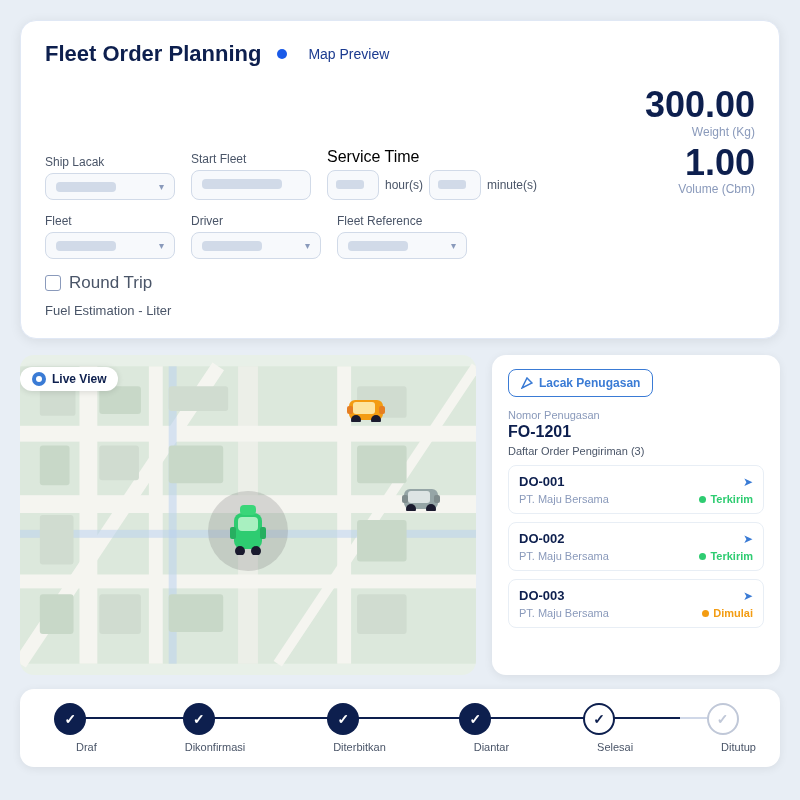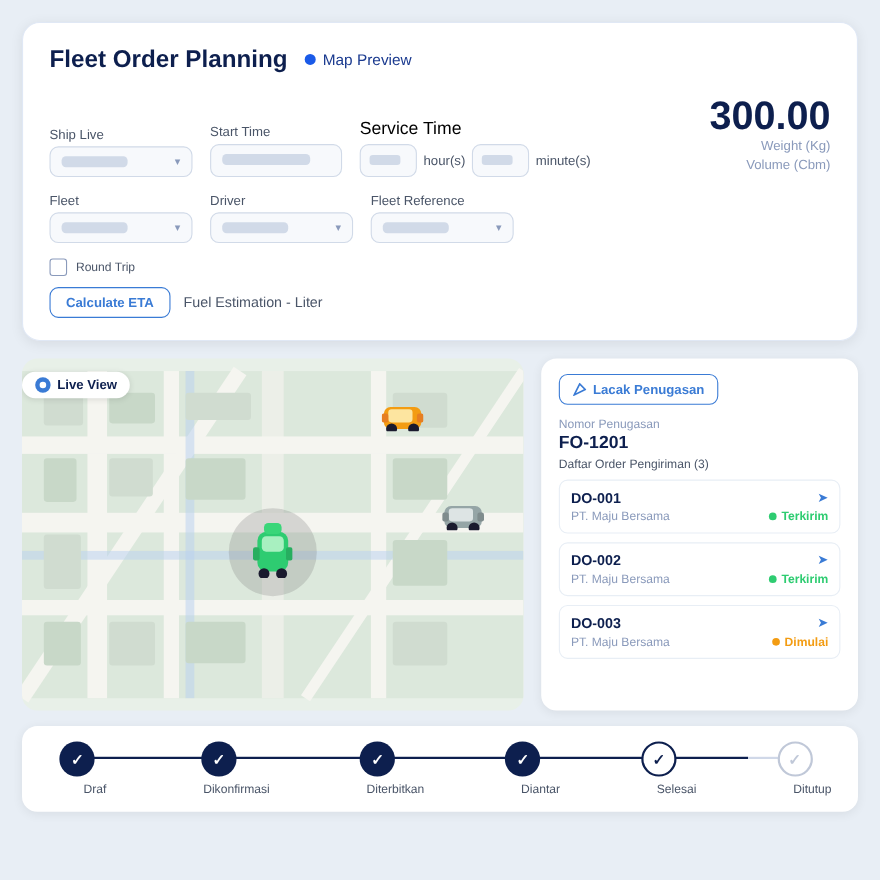--- a/index.html
+++ b/index.html
@@ -28,21 +28,21 @@
       margin-bottom: 18px;
     }
     .top-card-title {
       font-size: 22px;
       font-weight: 700;
       color: #0d1f4e;
     }
     .map-preview-badge {
       display: flex;
       align-items: center;
-      gap: 6px;
+      gap: 21px;
       color: #1a3a8f;
       font-size: 14px;
       font-weight: 500;
     }
     .map-dot {
       width: 10px;
       height: 10px;
       background: #1a5ae8;
       border-radius: 50%;
     }
@@ -141,21 +141,21 @@
     }
     .checkbox {
       width: 16px;
       height: 16px;
       border: 1.5px solid #8a9abb;
       border-radius: 3px;
       background: white;
       display: inline-block;
     }
     .round-trip-label {
-      font-size: 11px;
+      font-size: 17px;
       color: #4a5568;
     }
     .calc-eta-btn {
       border: 1.5px solid #3a7bd5;
       border-radius: 8px;
       padding: 6px 14px;
       background: white;
       color: #3a7bd5;
       font-size: 12px;
       font-weight: 600;
@@ -405,29 +405,29 @@
     <span class="top-card-title">Fleet Order Planning</span>
     <div class="map-preview-badge">
       <div class="map-dot"></div>
       <span>Map Preview</span>
     </div>
   </div>
 
   <div class="form-row">
 
     <div class="form-group">
-      <label>Ship Live</label>
+      <label>Ship Lacak</label>
       <div class="form-select">
         <span style="background:#d1dae8;border-radius:4px;width:60px;height:10px;display:inline-block;"></span>
         <span class="chevron">▾</span>
       </div>
     </div>
 
     <div class="form-group">
-      <label>Start Time</label>
+      <label>Start Fleet</label>
       <div class="form-input">
         <span style="background:#d1dae8;border-radius:4px;width:80px;height:10px;display:inline-block;"></span>
       </div>
     </div>
 
     <div class="service-time-group">
       <label>Service Time</label>
       <div class="service-time-row">
         <div class="service-time-input">
           <span style="background:#d1dae8;border-radius:3px;width:28px;height:9px;display:inline-block;"></span>
@@ -436,20 +436,21 @@
         <div class="service-time-input">
           <span style="background:#d1dae8;border-radius:3px;width:28px;height:9px;display:inline-block;"></span>
         </div>
         <span class="service-time-label">minute(s)</span>
       </div>
     </div>
 
     <div class="weight-volume-section">
       <div class="big-number">300.00</div>
       <div class="big-number-label">Weight (Kg)</div>
+      <div class="big-number">1.00</div>
       <div class="big-number-label">Volume (Cbm)</div>
     </div>
   </div>
 
   <div class="form-row">
 
     <div class="form-group">
       <label>Fleet</label>
       <div class="form-select">
         <span style="background:#d1dae8;border-radius:4px;width:60px;height:10px;display:inline-block;"></span>
@@ -472,21 +473,20 @@
         <span class="chevron">▾</span>
       </div>
     </div>
   </div>
 
   <div class="round-trip-row">
     <div class="checkbox"></div>
     <span class="round-trip-label">Round Trip</span>
   </div>
   <div style="display:flex;align-items:center;gap:12px;">
-    <button class="calc-eta-btn">Calculate ETA</button>
     <span class="fuel-label">Fuel Estimation - Liter</span>
   </div>
 </div>
 
 <div class="bottom-section">
 
   <div class="map-container">
 
     <svg class="map-svg" viewBox="0 0 460 300" xmlns="http://www.w3.org/2000/svg">
       <rect width="460" height="300" fill="#e8f0e8"></rect>

